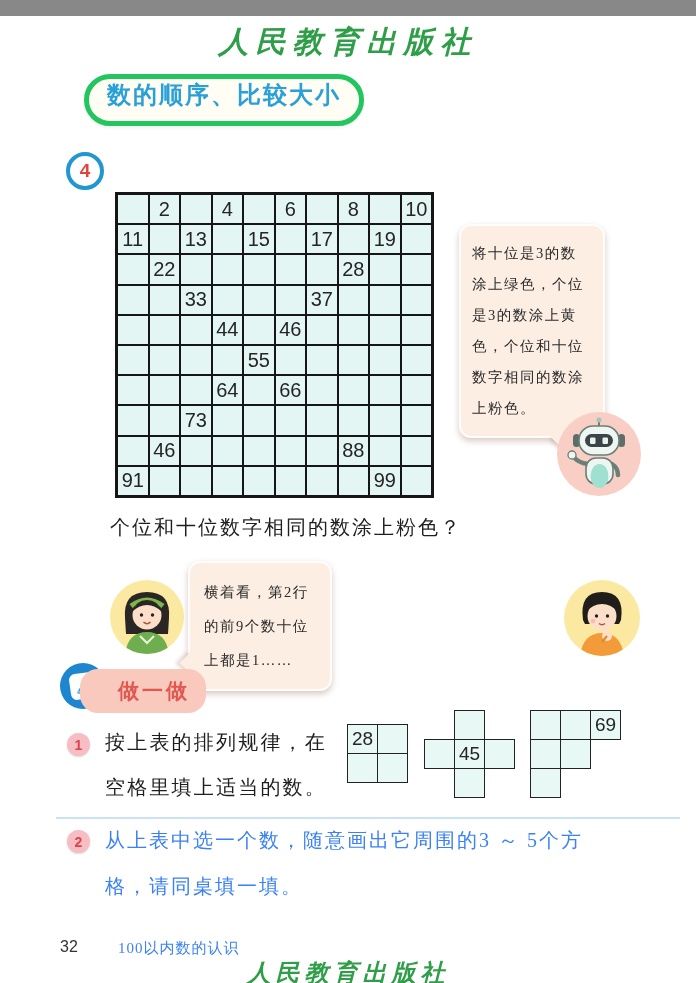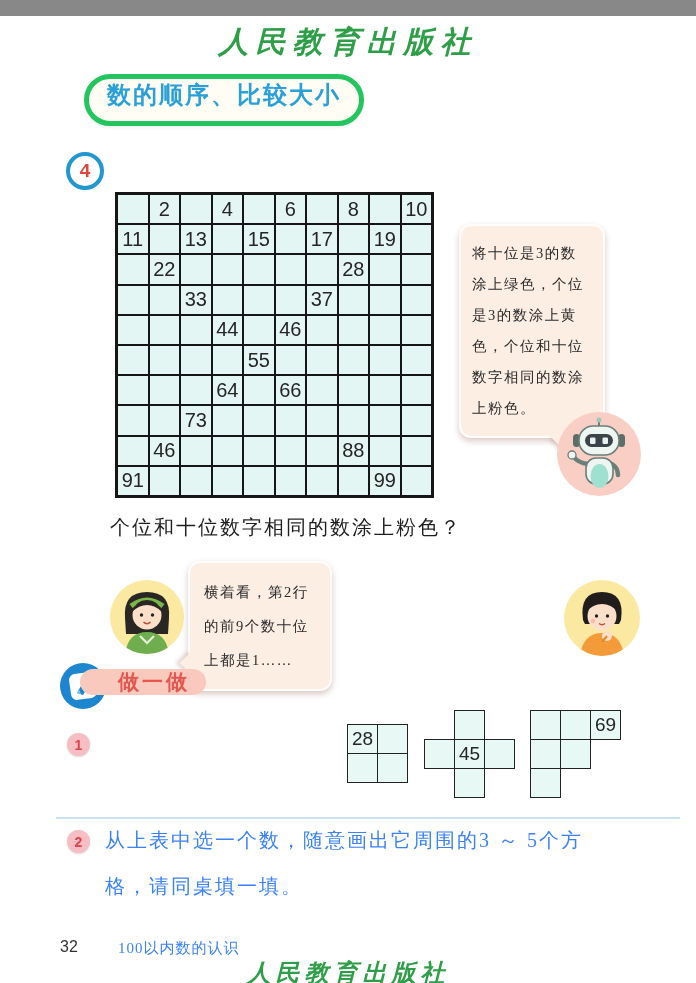--- a/index.html
+++ b/index.html
@@ -46,21 +46,21 @@
   .boy-bubble::after { bottom:18px; right:-7px; box-shadow:3px -1px 4px rgba(170,130,120,0.3); }
 
   .avatar { position:absolute; border-radius:50%; overflow:hidden; }
   .avatar svg { display:block; width:100%; height:100%; }
   .robot-avatar { left:557px; top:396px; width:84px; height:84px; background:#f8cec5; }
   .girl-avatar { left:110px; top:564px; width:74px; height:74px; background:#fbe9a2; }
   .boy-avatar  { left:564px; top:564px; width:76px; height:76px; background:#fbe9a2; }
 
   .question { position:absolute; left:110px; top:498px; font-size:20px; color:#1e1e1e; letter-spacing:2px; }
 
-  .do-pill { position:absolute; left:80px; top:653px; width:126px; height:26px;
+  .do-pill { position:absolute; left:80px; top:653px; width:126px; height:44px;
     background:#f9c9bd; border-radius:18px; display:flex; align-items:center; }
   .do-pill span { margin-left:38px; color:#e2574f; font-size:21px; font-weight:bold; letter-spacing:3px; }
   .do-icon { position:absolute; left:58px; top:645px; width:50px; height:50px; }
 
   .small-badge { position:absolute; width:23px; height:23px; border-radius:50%;
     background:#f6bdc3; display:flex; align-items:center; justify-content:center;
     box-shadow:0 1px 2px rgba(0,0,0,0.15); }
   .small-badge span { color:#d9434d; font-size:14px; font-weight:bold; font-family:"Liberation Sans",sans-serif; }
   .badge-p1 { left:67px; top:717px; }
   .badge-p2 { left:67px; top:814px; }
@@ -268,20 +268,21 @@
       <path d="M19 32 L23 33 L21 28 Z" fill="#7fc3ea"></path>
     </svg>
   </div>
   <div class="do-pill">
     <span>做一做</span>
   </div>
 
   <div class="small-badge badge-p1">
     <span>1</span>
   </div>
+  <div class="p1-text">按上表的排列规律，在空格里填上适当的数。</div>
 
   <div class="shape shape-square">
       <div class="scell" style="left: 0px; top: 0px;">28</div>
       <div class="scell" style="left: 30px; top: 0px;"></div>
       <div class="scell" style="left: 0px; top: 29px;"></div>
       <div class="scell" style="left: 30px; top: 29px;"></div>
     </div>
   <div class="shape shape-cross">
       <div class="scell" style="left: 30px; top: 0px;"></div>
       <div class="scell" style="left: 0px; top: 29px;"></div>

